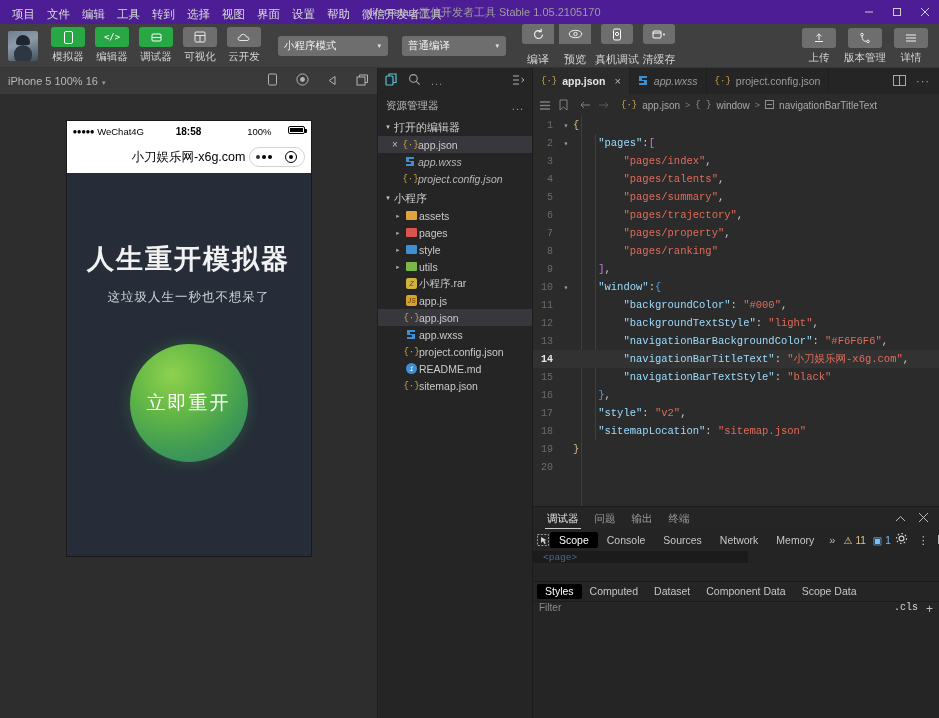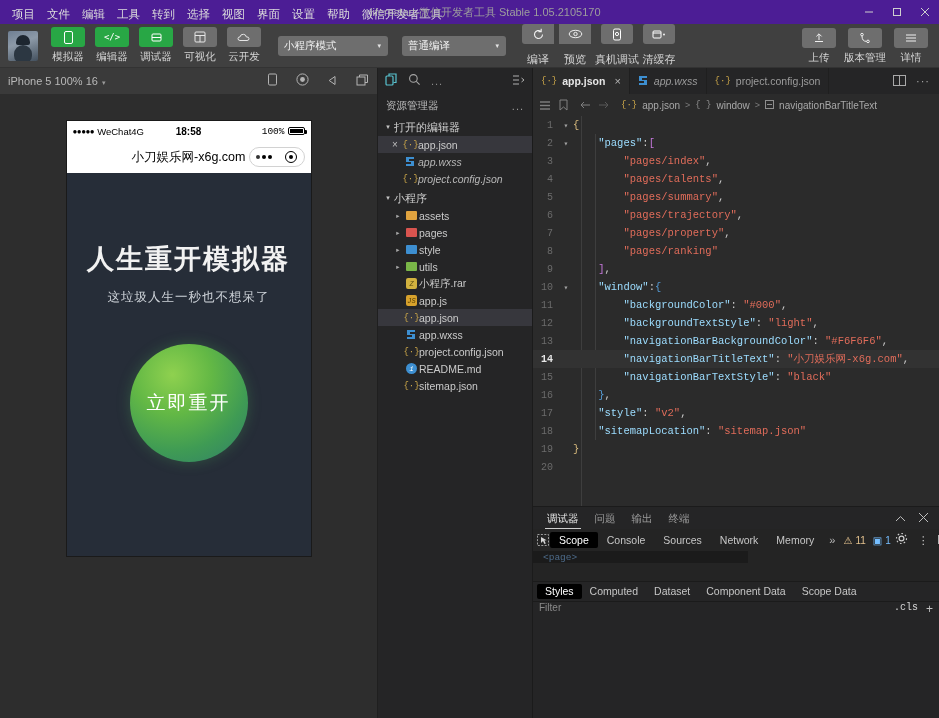--- a/index.html
+++ b/index.html
@@ -94,21 +94,21 @@
     width: 244px; height: 435px; background:#262d38; position:relative; overflow:hidden;
     box-shadow: 0 0 0 1px #1a1a1a;
   }
   .statusbar {
     height: 20px; background:#fff; color:#000; display:flex; align-items:center;
     padding: 0 6px; font-size: 9.5px;
   }
   .statusbar .dots { letter-spacing:-0.5px; font-size:8px; margin-right:3px; }
   .statusbar .carrier { font-size:9.5px; }
   .statusbar .time { position:absolute; left:0; right:0; text-align:center; font-size:10px; font-weight:bold;}
-  .statusbar .right { margin-left:auto; display:flex; align-items:center; gap:3px; z-index:2;font-family:Liberation Mono, monospace;}
+  .statusbar .right { margin-left:auto; display:flex; align-items:flex-start; gap:16px; z-index:2;}
   .battery { width:17px; height:8px; border:1px solid #000; border-radius:2px; position:relative; }
   .battery:after{content:"";position:absolute;right:-3px;top:2px;width:2px;height:4px;background:#000;border-radius:0 1px 1px 0;}
   .battery i{position:absolute;left:1px;top:1px;bottom:1px;width:13px;background:#000;display:block;}
   .navbar {
     height: 32px; background:#fff; display:flex; align-items:center; justify-content:center;
     position:relative;
   }
   .navbar .ttl { font-size: 12.5px; color:#000; }
   .navbar .caps {
     position:absolute; right: 6px; top: 6px; display:flex; align-items:center;

